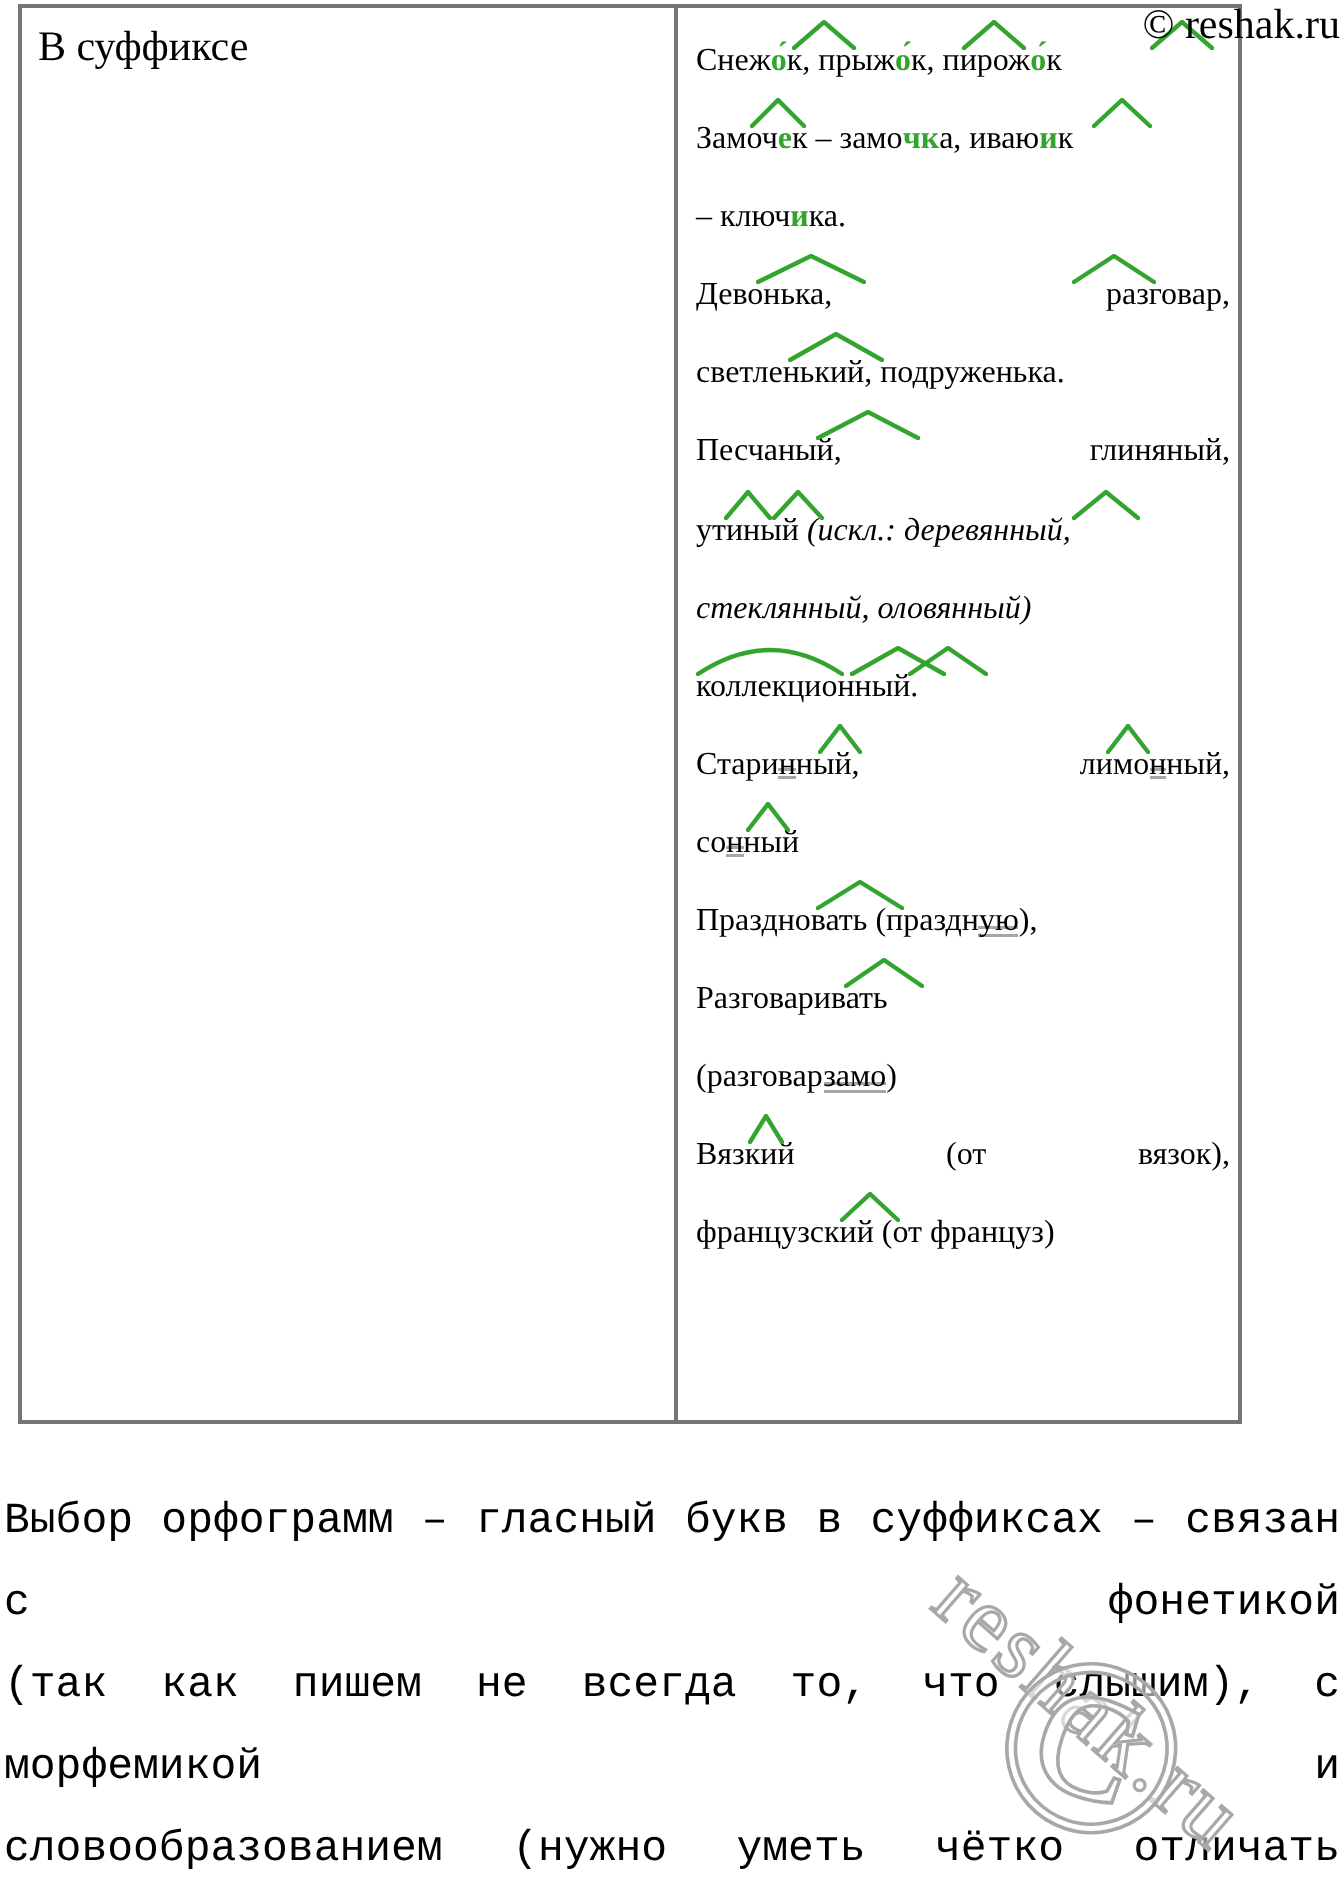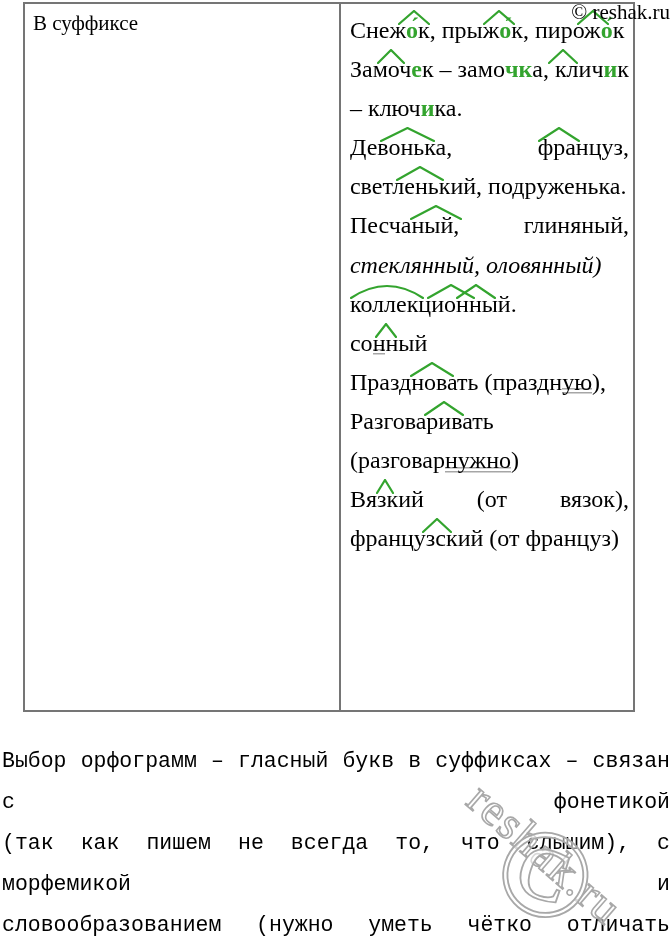--- a/index.html
+++ b/index.html
@@ -4,29 +4,29 @@
 <style>
   html,body{margin:0;padding:0;background:#fff;}
   .page{
     position:relative;width:672px;height:943px;overflow:hidden;background:#fff;
     font-family:"Liberation Serif","DejaVu Serif",serif;color:#000;
   }
   .wm-top{
     position:absolute;top:0px;right:2px;font-size:21px;color:#000;z-index:5;margin-left:36px;
   }
   .otable{
-    position:absolute;left:23px;top:2px;width:612px;height:710px;
+    position:absolute;left:9px;top:2px;width:612px;height:710px;
     border:2px solid #757575;display:flex;box-sizing:border-box;
   }
   .cell-left{
     width:328px;border-right:2px solid #757575;box-sizing:border-box;
     padding:7px 8px;font-size:21px;
   }
   .cell-right{
-    flex:1;box-sizing:border-box;padding:7px 4px 0 9px;font-size:24px;
+    flex:1;box-sizing:border-box;padding:7px 4px 0 9px;font-size:16px;
   }
   .line{
     position:relative;height:39.1px;display:flex;align-items:baseline;
     justify-content:flex-start;line-height:39.1px;
   }
   .line.just{justify-content:space-between;text-align:center;}
   .grp{white-space:pre;}
   .g{color:var(--green);font-weight:bold;}
   .i{font-style:italic;}
   .u{
@@ -76,34 +76,34 @@
             <path d="M1 14 L 16 1 L 31 14" fill="none" stroke="#33a42e" stroke-width="2.2" stroke-linecap="round"></path>
           </svg>
           <svg width="32" height="15" class="mark" style="left: 133px;">
             <path d="M1 14 L 16 1 L 31 14" fill="none" stroke="#33a42e" stroke-width="2.2" stroke-linecap="round"></path>
           </svg>
           <svg width="32" height="15" class="mark" style="left: 227px;">
             <path d="M1 14 L 16 1 L 31 14" fill="none" stroke="#33a42e" stroke-width="2.2" stroke-linecap="round"></path>
           </svg>
         </div>
         <div class="line">
-          <span class="grp"><span>Замоч</span><span class="g">е</span><span>к – замо</span><span class="g">чк</span><span>а, клич</span><span class="g">и</span><span>к</span></span>
+          <span class="grp"><span>Замоч</span><span class="g">е</span><span>к – замо</span><span class="g">чк</span><span>а, иваю</span><span class="g">и</span><span>к</span></span>
           <svg width="28" height="15" class="mark" style="left: 27px;">
             <path d="M1 14 L 14 1 L 27 14" fill="none" stroke="#33a42e" stroke-width="2.2" stroke-linecap="round"></path>
           </svg>
           <svg width="30" height="15" class="mark" style="left: 198px;">
             <path d="M1 14 L 15 1 L 29 14" fill="none" stroke="#33a42e" stroke-width="2.2" stroke-linecap="round"></path>
           </svg>
         </div>
         <div class="line">
           <span class="grp"><span>– ключ</span><span class="g">и</span><span>ка.</span></span>
         </div>
         <div class="line just">
           <span class="grp"><span>Девонька,</span></span>
-          <span class="grp"><span>француз,</span></span>
+          <span class="grp"><span>разговар,</span></span>
           <svg width="55" height="15" class="mark" style="left: 30px;">
             <path d="M1 14 L 27.5 1 L 54 14" fill="none" stroke="#33a42e" stroke-width="2.2" stroke-linecap="round"></path>
           </svg>
           <svg width="42" height="15" class="mark" style="left: 188px;">
             <path d="M1 14 L 21 1 L 41 14" fill="none" stroke="#33a42e" stroke-width="2.2" stroke-linecap="round"></path>
           </svg>
         </div>
         <div class="line">
           <span class="grp"><span>светленький, подруженька.</span></span>
           <svg width="48" height="15" class="mark" style="left: 46px;">
@@ -111,54 +111,76 @@
           </svg>
         </div>
         <div class="line just">
           <span class="grp"><span>Песчаный,</span></span>
           <span class="grp"><span>глиняный,</span></span>
           <svg width="52" height="15" class="mark" style="left: 60px;">
             <path d="M1 14 L 26 1 L 51 14" fill="none" stroke="#33a42e" stroke-width="2.2" stroke-linecap="round"></path>
           </svg>
         </div>
         <div class="line">
+          <span class="grp"><span>утиный </span><span class="i">(искл.: деревянный,</span></span>
+          <svg width="24" height="15" class="mark" style="left: 14px;">
+            <path d="M1 14 L 12 1 L 23 14" fill="none" stroke="#33a42e" stroke-width="2.2" stroke-linecap="round"></path>
+          </svg>
+          <svg width="26" height="15" class="mark" style="left: 38px;">
+            <path d="M1 14 L 13 1 L 25 14" fill="none" stroke="#33a42e" stroke-width="2.2" stroke-linecap="round"></path>
+          </svg>
+          <svg width="34" height="15" class="mark" style="left: 188px;">
+            <path d="M1 14 L 17 1 L 33 14" fill="none" stroke="#33a42e" stroke-width="2.2" stroke-linecap="round"></path>
+          </svg>
+        </div>
+        <div class="line">
           <span class="grp"><span class="i">стеклянный, оловянный)</span></span>
         </div>
         <div class="line">
           <span class="grp"><span>коллекционный.</span></span>
           <svg width="74" height="15" class="mark" style="left: 0px;">
             <path d="M1 14 Q 37 -10 73 14" fill="none" stroke="#33a42e" stroke-width="2.2" stroke-linecap="round"></path>
           </svg>
           <svg width="48" height="15" class="mark" style="left: 77px;">
             <path d="M1 14 L 24 1 L 47 14" fill="none" stroke="#33a42e" stroke-width="2.2" stroke-linecap="round"></path>
           </svg>
           <svg width="40" height="15" class="mark" style="left: 106px;">
             <path d="M1 14 L 20 1 L 39 14" fill="none" stroke="#33a42e" stroke-width="2.2" stroke-linecap="round"></path>
           </svg>
         </div>
+        <div class="line just">
+          <span class="grp"><span>Стари</span><span class="u">н</span><span>ный,</span></span>
+          <span class="grp"><span>лимо</span><span class="u">н</span><span>ный,</span></span>
+          <svg width="22" height="15" class="mark" style="left: 61px;">
+            <path d="M1 14 L 11 1 L 21 14" fill="none" stroke="#33a42e" stroke-width="2.2" stroke-linecap="round"></path>
+          </svg>
+          <svg width="22" height="15" class="mark" style="left: 205px;">
+            <path d="M1 14 L 11 1 L 21 14" fill="none" stroke="#33a42e" stroke-width="2.2" stroke-linecap="round"></path>
+          </svg>
+        </div>
         <div class="line">
           <span class="grp"><span>со</span><span class="u">н</span><span>ный</span></span>
           <svg width="22" height="15" class="mark" style="left: 25px;">
             <path d="M1 14 L 11 1 L 21 14" fill="none" stroke="#33a42e" stroke-width="2.2" stroke-linecap="round"></path>
           </svg>
         </div>
         <div class="line">
           <span class="grp"><span>Праздновать (праздн</span><span class="u">ую</span><span>),</span></span>
           <svg width="44" height="15" class="mark" style="left: 60px;">
             <path d="M1 14 L 22 1 L 43 14" fill="none" stroke="#33a42e" stroke-width="2.2" stroke-linecap="round"></path>
           </svg>
         </div>
         <div class="line">
           <span class="grp"><span>Разговаривать</span></span>
           <svg width="40" height="15" class="mark" style="left: 74px;">
             <path d="M1 14 L 20 1 L 39 14" fill="none" stroke="#33a42e" stroke-width="2.2" stroke-linecap="round"></path>
           </svg>
         </div>
         <div class="line">
-          <span class="grp"><span>(разговар</span><span class="u">нужно</span><span>)</span></span>
+          <span class="grp"><span>(разговар</span><span class="u">замо</span><span>)</span></span>
         </div>
         <div class="line just">
           <span class="grp"><span>Вязкий</span></span>
           <span class="grp"><span>(от</span></span>
           <span class="grp"><span>вязок),</span></span>
           <svg width="18" height="15" class="mark" style="left: 26px;">
             <path d="M1 14 L 9 1 L 17 14" fill="none" stroke="#33a42e" stroke-width="2.2" stroke-linecap="round"></path>
           </svg>
         </div>
         <div class="line">

